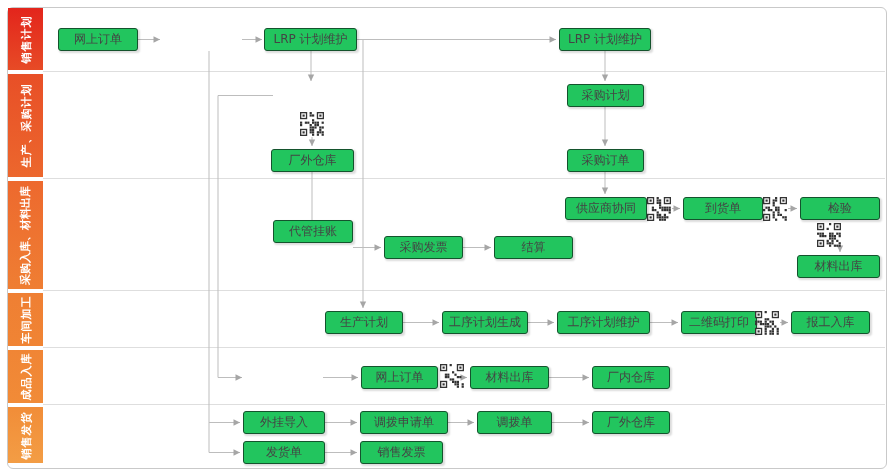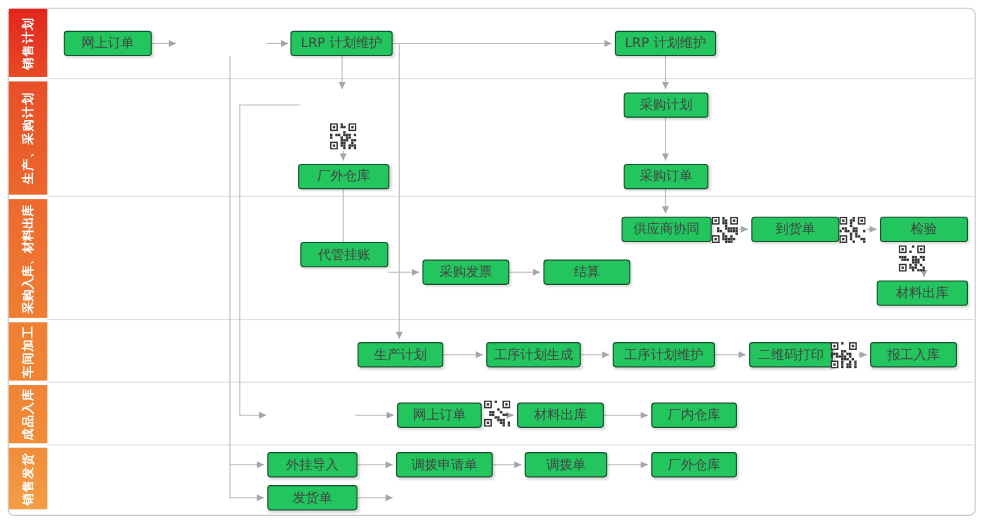--- a/index.html
+++ b/index.html
@@ -344,13 +344,14 @@
         <rect x="20.7" y="20.7" width="2.116" height="2.116" fill="#333"></rect>
       </svg></span>
   <div class="node" style="left:470px;top:366px;width:79px">材料出库</div>
   <div class="node" style="left:592px;top:366px;width:78px">厂内仓库</div>
 
   <div class="node" style="left:243px;top:411px;width:82px">外挂导入</div>
   <div class="node" style="left:360px;top:411px;width:88px">调拨申请单</div>
   <div class="node" style="left:477px;top:411px;width:75px">调拨单</div>
   <div class="node" style="left:592px;top:411px;width:78px">厂外仓库</div>
   <div class="node" style="left:243px;top:441px;width:82px">发货单</div>
+  <div class="node" style="left:360px;top:441px;width:83px">销售发票</div>
 </div>
 
 </body></html>

